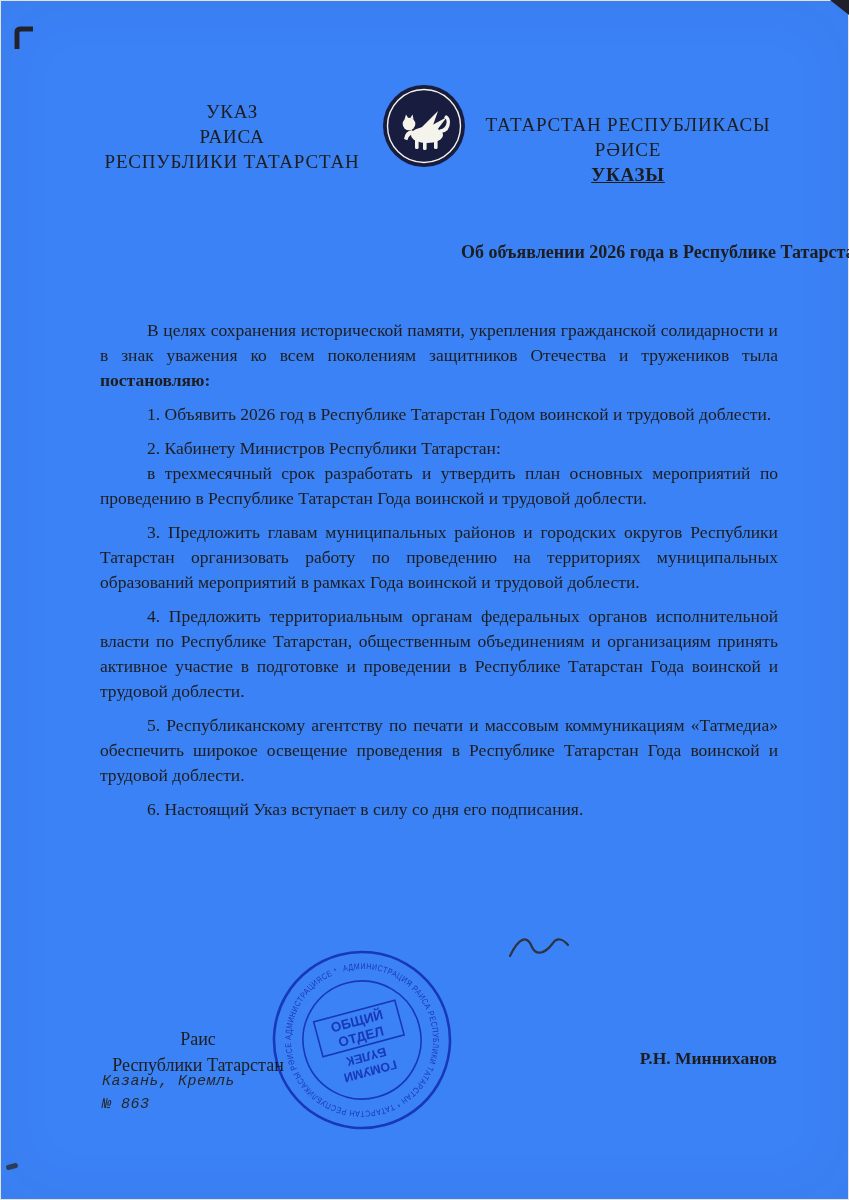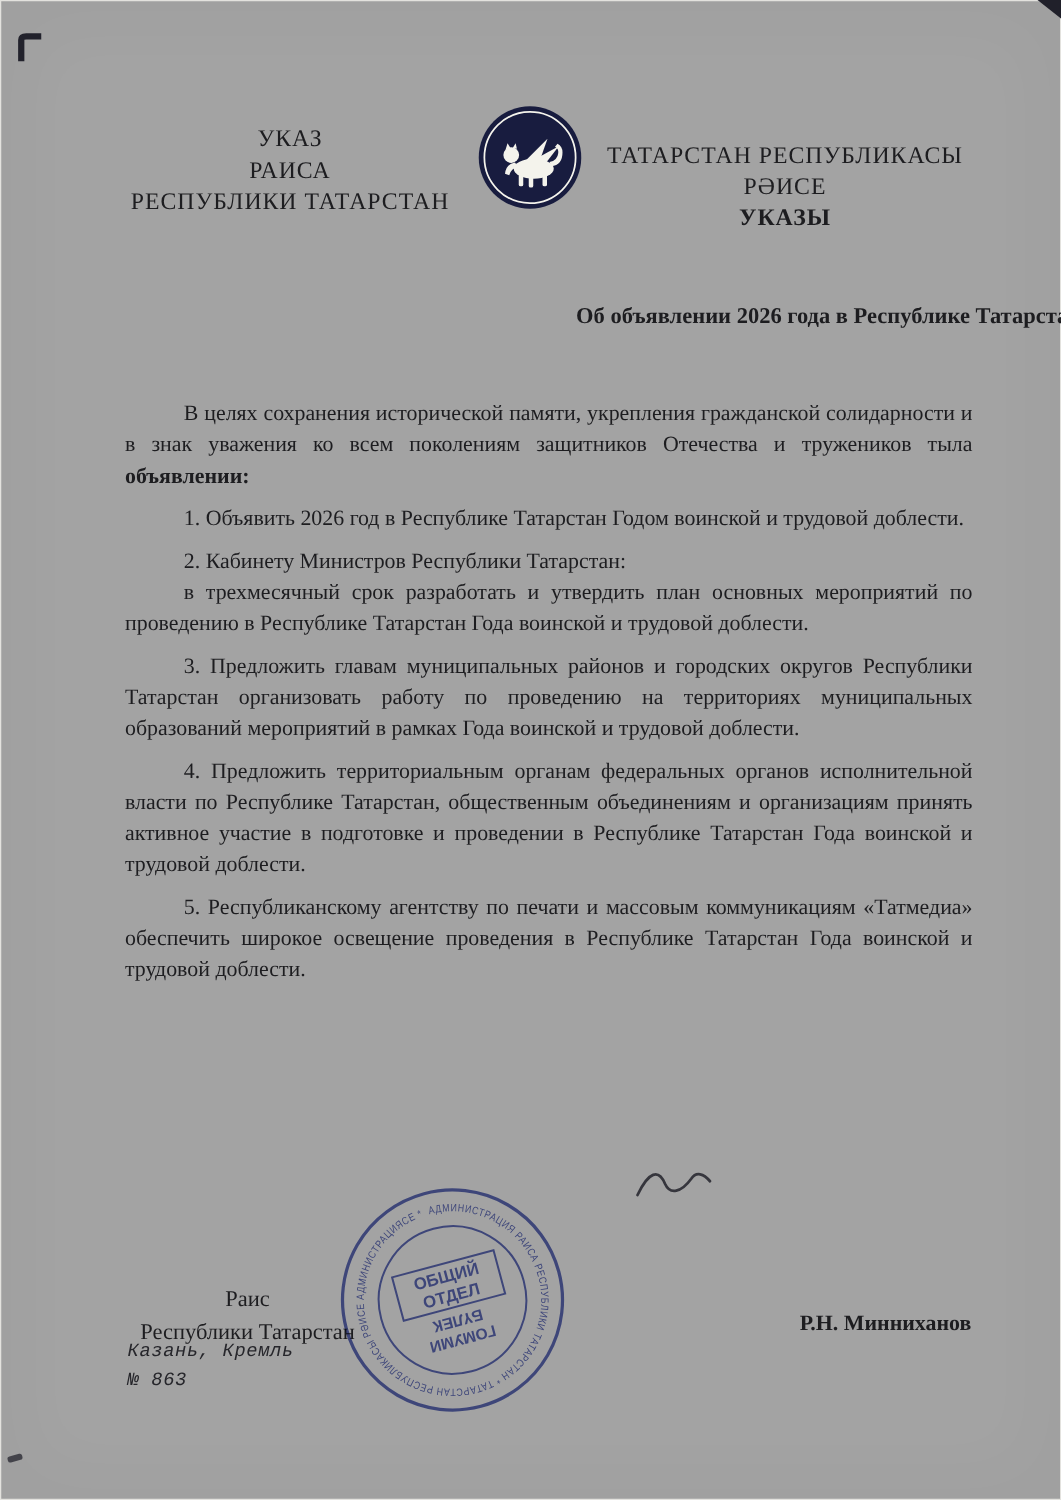--- a/index.html
+++ b/index.html
@@ -1,33 +1,33 @@
 <!DOCTYPE html>
 <html><head>
 <meta charset="utf-8">
 <style>
   html,body { margin:0; padding:0; background:#888; }
   .page {
     position:relative; width:849px; height:1200px; margin:0 auto;
-    background:#a3a3a3; color:#1d1d20;
+    background:#3b82f6; color:#1d1d20;
     font-family:"Liberation Serif", serif;
     overflow:hidden;
     box-shadow: inset 0 0 0 1px #e3e2de, inset 0 0 70px rgba(40,40,60,0.04);
   }
 
   
   .hdr-left {
     position:absolute; left:96px; top:99px; width:272px;
     text-align:center; font-size:19px; line-height:25px; letter-spacing:.8px;
   }
   .hdr-right {
     position:absolute; left:480px; top:112px; width:296px;
     text-align:center; font-size:19px; line-height:25px; letter-spacing:.8px;
   }
-  .bold { font-weight:bold; }
+  .bold { font-weight:bold;text-decoration:underline; }
 
   .emblem { position:absolute; left:382px; top:84px; width:84px; height:84px; }
 
   
   .title {
     position:absolute; left:0; top:239px; width:100%;
     text-align:right; font-weight:bold; font-size:18px; line-height:27px;padding-left:16px;
   }
 
   
@@ -118,27 +118,28 @@
     <div>ТАТАРСТАН РЕСПУБЛИКАСЫ</div>
     <div>РӘИСЕ</div>
     <div class="bold">УКАЗЫ</div>
   </div>
 
   <div class="title">
     <div>Об объявлении 2026 года в Республике Татарстан</div>
   </div>
 
   <div class="bodytext">
-    <p><span>В целях сохранения исторической памяти, укрепления гражданской солидарности и в знак уважения ко всем поколениям защитников Отечества и тружеников тыла </span><b>объявлении:</b></p>
+    <p><span>В целях сохранения исторической памяти, укрепления гражданской солидарности и в знак уважения ко всем поколениям защитников Отечества и тружеников тыла </span><b>постановляю:</b></p>
     <p class="gap">1. Объявить 2026 год в Республике Татарстан Годом воинской и трудовой доблести.</p>
     <p class="gap">2. Кабинету Министров Республики Татарстан:</p>
     <p>в трехмесячный срок разработать и утвердить план основных мероприятий по проведению в Республике Татарстан Года воинской и трудовой доблести.</p>
     <p class="gap">3. Предложить главам муниципальных районов и городских округов Республики Татарстан организовать работу по проведению на территориях муниципальных образований мероприятий в рамках Года воинской и трудовой доблести.</p>
     <p class="gap">4. Предложить территориальным органам федеральных органов исполнительной власти по Республике Татарстан, общественным объединениям и организациям принять активное участие в подготовке и проведении в Республике Татарстан Года воинской и трудовой доблести.</p>
     <p class="gap">5. Республиканскому агентству по печати и массовым коммуникациям «Татмедиа» обеспечить широкое освещение проведения в Республике Татарстан Года воинской и трудовой доблести.</p>
+    <p class="gap">6. Настоящий Указ вступает в силу со дня его подписания.</p>
   </div>
 
   <div class="pen-mark">
     <svg width="70" height="30" viewBox="0 0 70 30">
       <path d="M4,24 C13,5 21,3 26,15 C30,24 39,22 47,11 C51,5 57,7 62,13" stroke="#2b2b33" stroke-width="2.2" fill="none" stroke-linecap="round"></path>
     </svg>
   </div>
 
   <div class="sig-left">
     <div>Раис</div>

